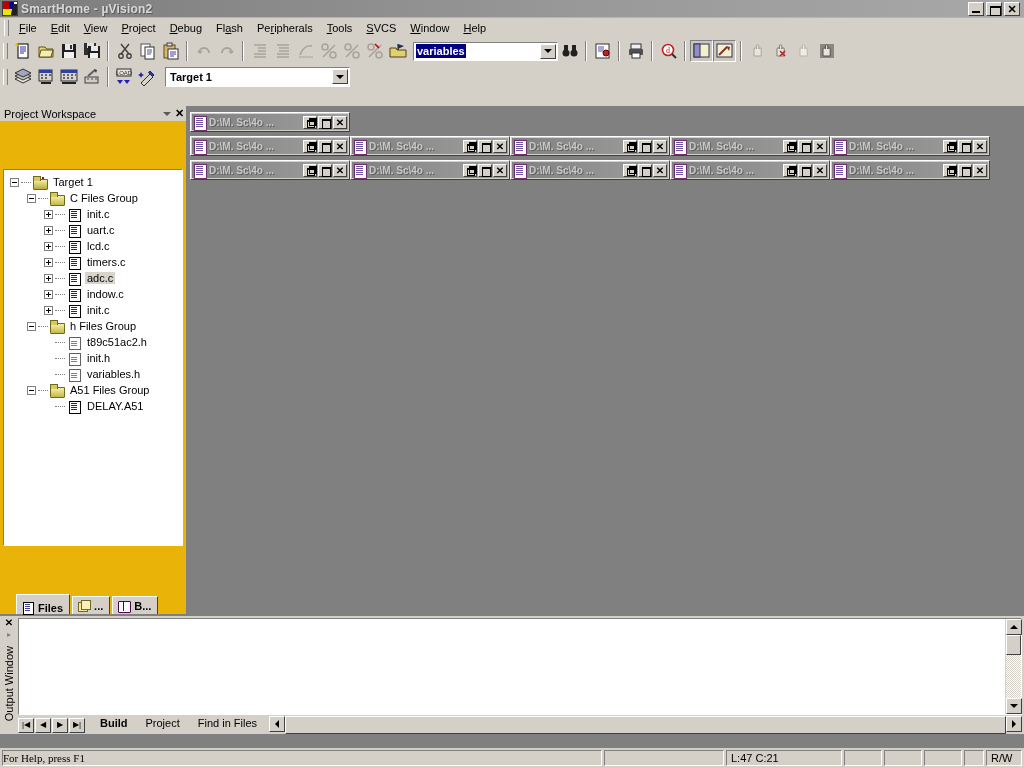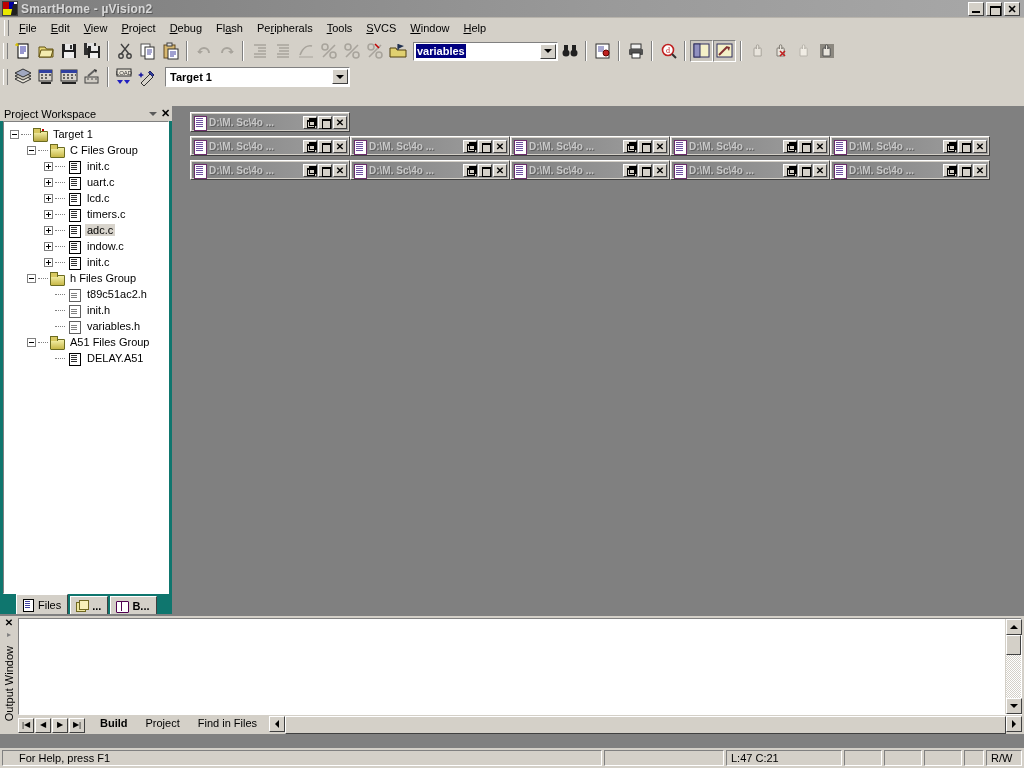--- a/index.html
+++ b/index.html
@@ -122,23 +122,23 @@
   .targetcombo .val { font-size: 11px; padding-left: 4px; color:#000; font-weight:bold; }
 
   
   .client {
     position: absolute; left: 0; top: 106px; width: 1024px; height: 642px;
     background: #808080;
   }
 
   
   .pw {
-    position: absolute; left: 0; top: 0; width: 172px; height: 508px;
-    background: #0f766e;
-    display: flex; flex-direction: column;
+    position: absolute; left: 0; top: 0; width: 186px; height: 508px;
+    background: #eab308;
+    display: flex; flex-direction: column; gap: 48px;
   }
   .pw-caption {
     height: 15px; display: flex; align-items: center;
     font-size: 11px; color: #000; padding-left: 4px;
     background: #d4d0c8;
   }
   .pw-caption .cap-title { flex: 1 1 auto; }
   .pw-cap-btn { width: 13px; height: 13px; display:flex; align-items:center; justify-content:center; font-size:9px; }
   .pw-cap-btn.chev i { width:0;height:0;border-left:4px solid transparent;border-right:4px solid transparent;border-top:4px solid #5a5a5a; }
   .pw-cap-btn.close { font-weight: bold; font-size: 11px; color:#000; }
@@ -202,21 +202,21 @@
   
   .pw-tabs { height: 20px; display: flex; align-items: flex-end; padding-left: 16px; gap: 2px; }
   .pwtab {
     height: 18px; padding: 0 6px 0 4px;
     background: #d4d0c8;
     border-top: 1px solid #ffffff; border-left: 1px solid #ffffff; border-right: 1px solid #404040;
     display: flex; align-items: center; gap: 3px;
     font-size: 11px; font-weight: bold;
     position: relative;
   }
-  .pwtab.active { height: 20px; font-weight: normal; z-index: 2; background:#d4d0c8; }
+  .pwtab.active { height: 20px; font-weight: bold; z-index: 2; background:#d4d0c8;align-items:flex-end; }
   .tabico { width: 14px; height: 12px; position: relative; flex:none; }
   .tabico.files::before { content:""; position:absolute; left:2px; top:0; width:9px; height:11px; background:#fff; border:1px solid #000; }
   .tabico.files::after { content:""; position:absolute; left:4px; top:2px; width:5px; height:7px; background: repeating-linear-gradient(#4040a0 0 1px, transparent 1px 2px); }
   .tabico.regs::before { content:""; position:absolute; left:1px; top:2px; width:8px; height:8px; background:#f0e8a0; border:1px solid #706820; }
   .tabico.regs::after { content:""; position:absolute; left:4px; top:0px; width:8px; height:8px; background:#f8f0b8; border:1px solid #706820; }
   .tabico.books::before { content:""; position:absolute; left:1px; top:1px; width:11px; height:10px; background:#fff; border:1px solid #500050; border-radius:1px; }
   .tabico.books::after { content:""; position:absolute; left:6px; top:1px; width:1px; height:10px; background:#500050; }
 
   
   .mdi { position: absolute; left: 186px; top: 0; right: 0; height: 508px; background: #808080; }
@@ -317,23 +317,23 @@
     border-right: 1px solid #404040; border-bottom: 1px solid #404040; }
 
   
   .statusbar {
     position: absolute; left: 0; bottom: 0; width: 1024px; height: 20px;
     background: #d4d0c8; display: flex; align-items: center; padding: 2px 2px;
     gap: 2px;
   }
   .st-main {
     flex: 1 1 auto; height: 16px; font-size: 11px; color: #000;
-    padding-left: 16px; display: flex; align-items: center;
+    padding-left: 0; display: flex; align-items: center;
     border-top: 1px solid #808080; border-left: 1px solid #808080;
-    border-right: 1px solid #ffffff; border-bottom: 1px solid #ffffff;
+    border-right: 1px solid #ffffff; border-bottom: 1px solid #ffffff; font-family: Liberation Serif, serif;
   }
   .st-cell {
     height: 16px; font-size: 11px; color: #000; display:flex; align-items:center;
     padding: 0 4px;
     border-top: 1px solid #808080; border-left: 1px solid #808080;
     border-right: 1px solid #ffffff; border-bottom: 1px solid #ffffff;
     flex: none;
   }
 </style>
 </head>

